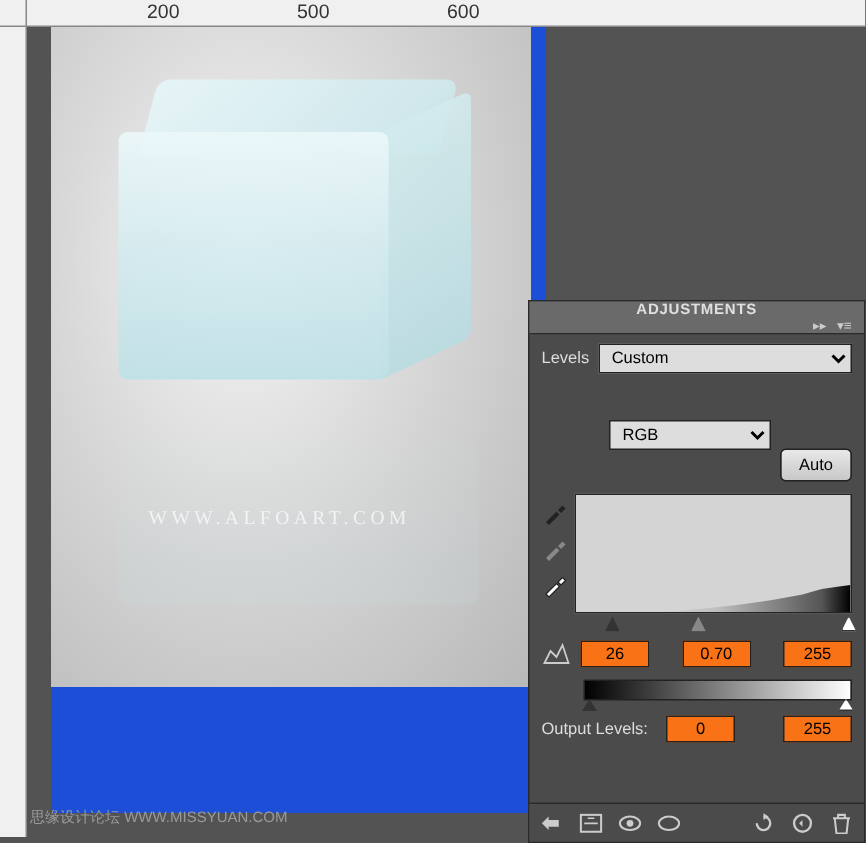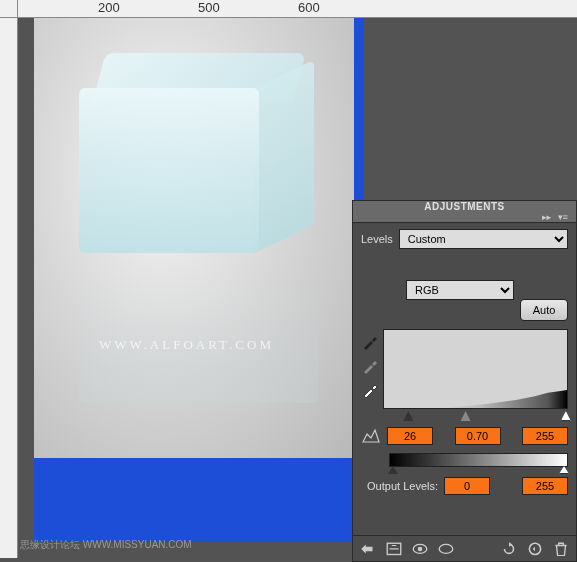--- a/index.html
+++ b/index.html
@@ -50,21 +50,21 @@
     
     .inputs-row { display: flex; padding: 4px 8px; gap: 6px; align-items: center; }
     .level-icon { width: 20px; height: 16px; }
     .num-input { width: 46px; height: 18px; background: #f97316; border: 1px solid #222; font-size: 11px; text-align: center; }
     
     .gradient-bar { margin: 4px 8px 4px 36px; height: 14px; background: linear-gradient(90deg, #000, #fff); border: 1px solid #222; position: relative; }
     .grad-handle { position: absolute; bottom: -8px; width: 10px; height: 8px; background: #333; clip-path: polygon(50% 0, 100% 100%, 0 100%); }
     .grad-handle.white { background: #fff; border: 1px solid #333; }
     
     .output-row { display: flex; align-items: center; padding: 6px 8px; gap: 6px; }
-    .output-label { font-size: 11px; color: #ddd; flex: 1; text-align: right; }
+    .output-label { font-size: 11px; color: #ddd; flex: 1; }
     
     .panel-footer { margin-top: auto; height: 26px; background: #4b4b4b; border-top: 1px solid #2a2a2a; display: flex; align-items: center; padding: 0 6px; gap: 8px; }
     .footer-icon { width: 18px; height: 16px; cursor: pointer; display: flex; align-items: center; justify-content: center; }
     .footer-spacer { flex: 1; }
     
     svg { display: block; }
   </style>
 </head>
 <body>
 

